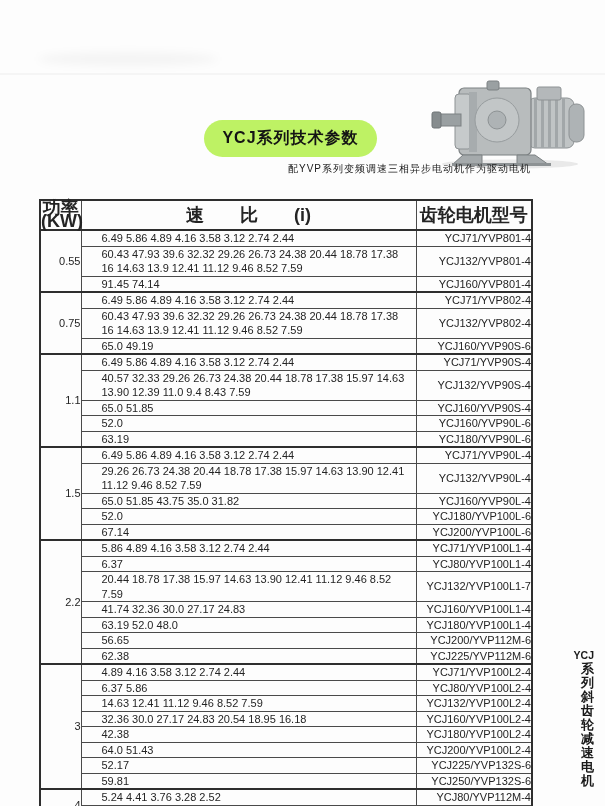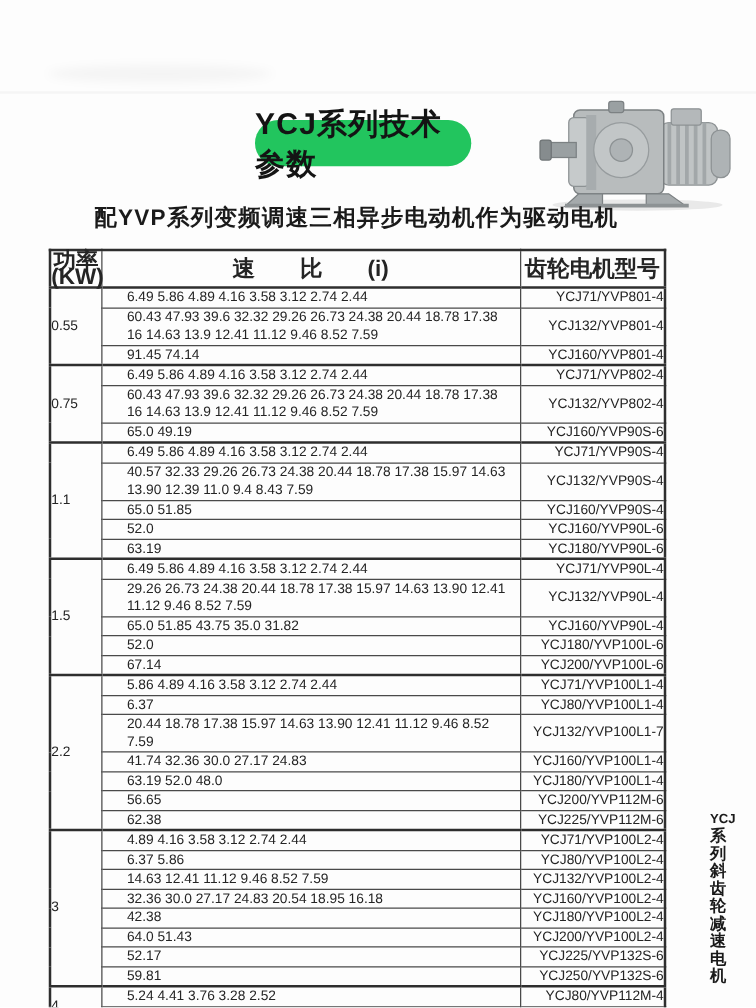--- a/index.html
+++ b/index.html
@@ -24,41 +24,41 @@
     filter: blur(4px);
   }
   .scan-streak {
     position: absolute; left: 0; top: 73px;
     width: 100%; height: 2px;
     background: rgba(0,0,0,0.03);
   }
 
   .title-pill {
     position: absolute;
-    left: 204px; top: 96px;
+    left: 204px; top: 120px;
     width: 173px; height: 37px;
-    background: #22c55e;
+    background: #bef264;
     border-radius: 20px;
     display: flex; align-items: center; justify-content: center;
-    font-size: 24px; font-weight: bold; color: #141414;
+    font-size: 16px; font-weight: bold; color: #141414;
     letter-spacing: 1px;
   }
 
   .motor-photo {
     position: absolute;
     left: 425px; top: 76px;
     width: 165px; height: 95px;
   }
 
   .subtitle {
     position: absolute;
     left: 39px; top: 162px;
     width: 492px;
-    text-align: center;
-    font-size: 18px; font-weight: bold;
+    text-align: right;
+    font-size: 10px; font-weight: normal;
     letter-spacing: 1px;
     color: #1a1a1a;
   }
 
   table.params {
     position: absolute;
     left: 39px; top: 199px;
     width: 492px;
     border-collapse: collapse;
     border: 2px solid #2e2e2e;
@@ -75,30 +75,30 @@
   }
   table.params thead th {
     height: 30px;
     font-weight: bold;
     text-align: center;
     font-size: 18px;
     border-bottom: 2px solid #2e2e2e;
   }
   th.power-head { font-size: 11.5px; line-height: 13px; }
   table.params td { font-size: 11px; line-height: 14.5px; }
-  td.power { text-align: left; font-size: 11.5px; }
+  td.power { text-align: right; font-size: 11.5px; }
   td.ratio { padding: 0 4px 0 20px; height: 15px; }
   td.model { text-align: right; font-size: 11px; white-space: nowrap; }
   tr.group-start td { border-top: 2px solid #2e2e2e; }
 
   .side-label {
     position: absolute;
     right: 11px; top: 648px;
     width: 26px;
-    display: flex; flex-direction: column; align-items: flex-start;
+    display: flex; flex-direction: column; align-items: flex-end;
     font-weight: bold; color: #1a1a1a;
     line-height: 14px; font-size: 13px;
   }
   .side-label .latin { font-size: 10.5px; letter-spacing: 0; }
 </style>
 </head>
 <body>
 
 <div class="page">
 

